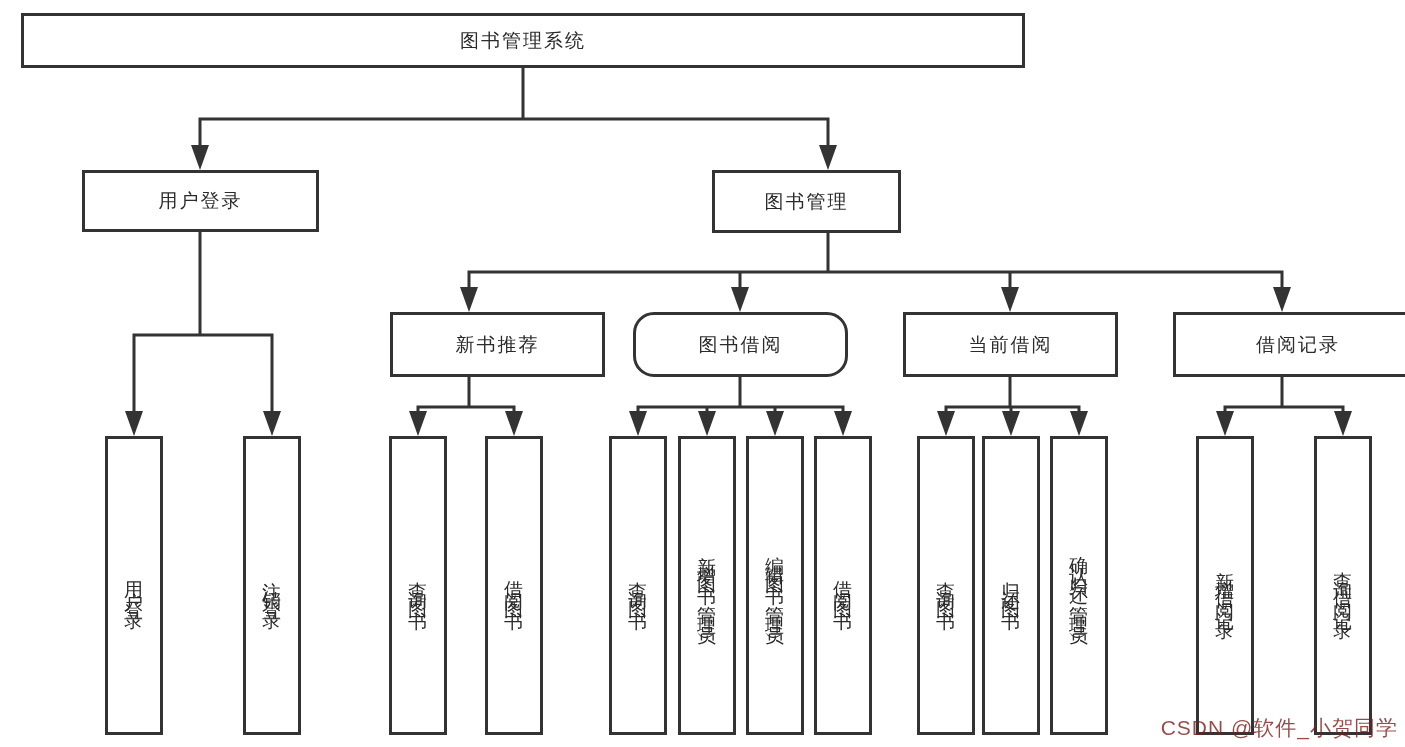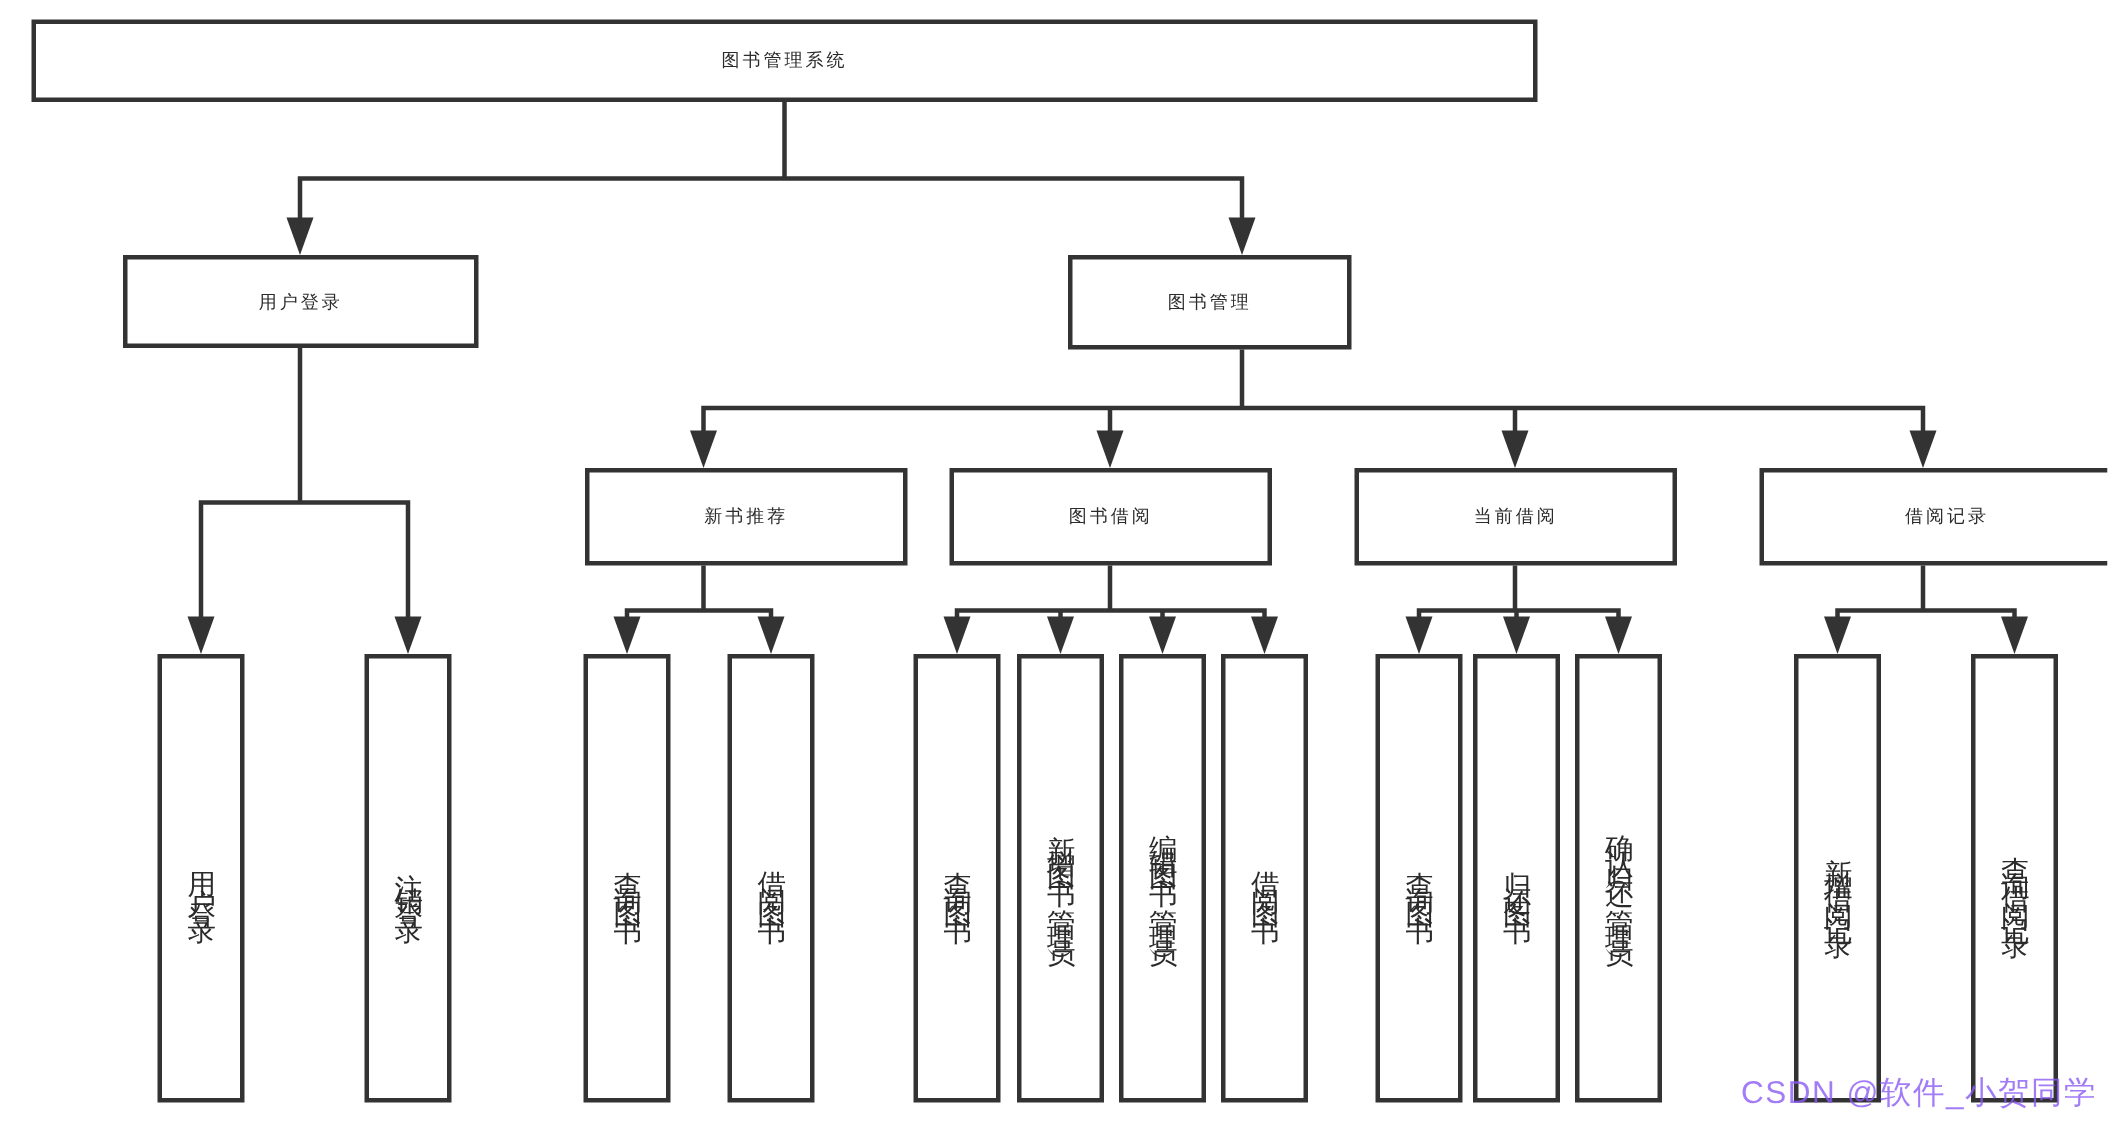--- a/index.html
+++ b/index.html
@@ -24,40 +24,40 @@
     position: absolute;
     box-sizing: border-box;
     border: 3px solid #333333;
     background: #ffffff;
     display: flex;
     align-items: center;
     justify-content: center;
     color: #2b2b2b;
   }
   .node-h {
-    font-size: 12px;
+    font-size: 19px;
     letter-spacing: 2px;
     white-space: nowrap;
   }
   .node-v span {
     writing-mode: vertical-rl;
     text-orientation: mixed;
     font-size: 19px;
     letter-spacing: 10px;
     line-height: 1;
     color: #2b2b2b;
   }
   
   .pos-root { left: 21px;  top: 13px;  width: 1004px; height: 55px; }
   
   .pos-l2-0 { left: 82px;  top: 170px; width: 237px; height: 62px; }
   .pos-l2-1 { left: 712px; top: 170px; width: 189px; height: 63px; }
   
   .pos-l3-0 { left: 362px;  top: 312px; width: 215px; height: 65px; margin-left: 28px; }
-  .pos-l3-1 { left: 633px;  top: 312px; width: 215px; height: 65px; }
+  .pos-l3-1 { left: 633px;  top: 312px; width: 215px; height: 65px; border-radius: 21px; }
   .pos-l3-2 { left: 903px;  top: 312px; width: 215px; height: 65px; justify-content: center; }
   .pos-l3-3 { left: 1173px; top: 312px; width: 250px; height: 65px; }
   
   .leaf { width: 58px; height: 299px; top: 436px; }
   .pos-b0c0 { left: 105px;  }
   .pos-b0c1 { left: 243px;  }
   .pos-g0c0 { left: 389px;  }
   .pos-g0c1 { left: 485px;  }
   .pos-g1c0 { left: 609px;  }
   .pos-g1c1 { left: 678px;  }
@@ -66,21 +66,21 @@
   .pos-g2c0 { left: 917px;  }
   .pos-g2c1 { left: 982px;  }
   .pos-g2c2 { left: 1050px; }
   .pos-g3c0 { left: 1196px; }
   .pos-g3c1 { left: 1314px; }
   #watermark {
     position: absolute;
     right: 7px;
     bottom: 5px;
     font-size: 21px;
-    color: #8b5cf6;
+    color: #7f1d1d;
     opacity: 0.8;
     letter-spacing: 1px;
     white-space: nowrap;
     z-index: 5;
   }
   .wire { stroke: #333333; stroke-width: 3; fill: none; stroke-linecap: square; }
   .arrowhead { fill: #333333; stroke: none; }
 </style>
 </head>
 <body>

